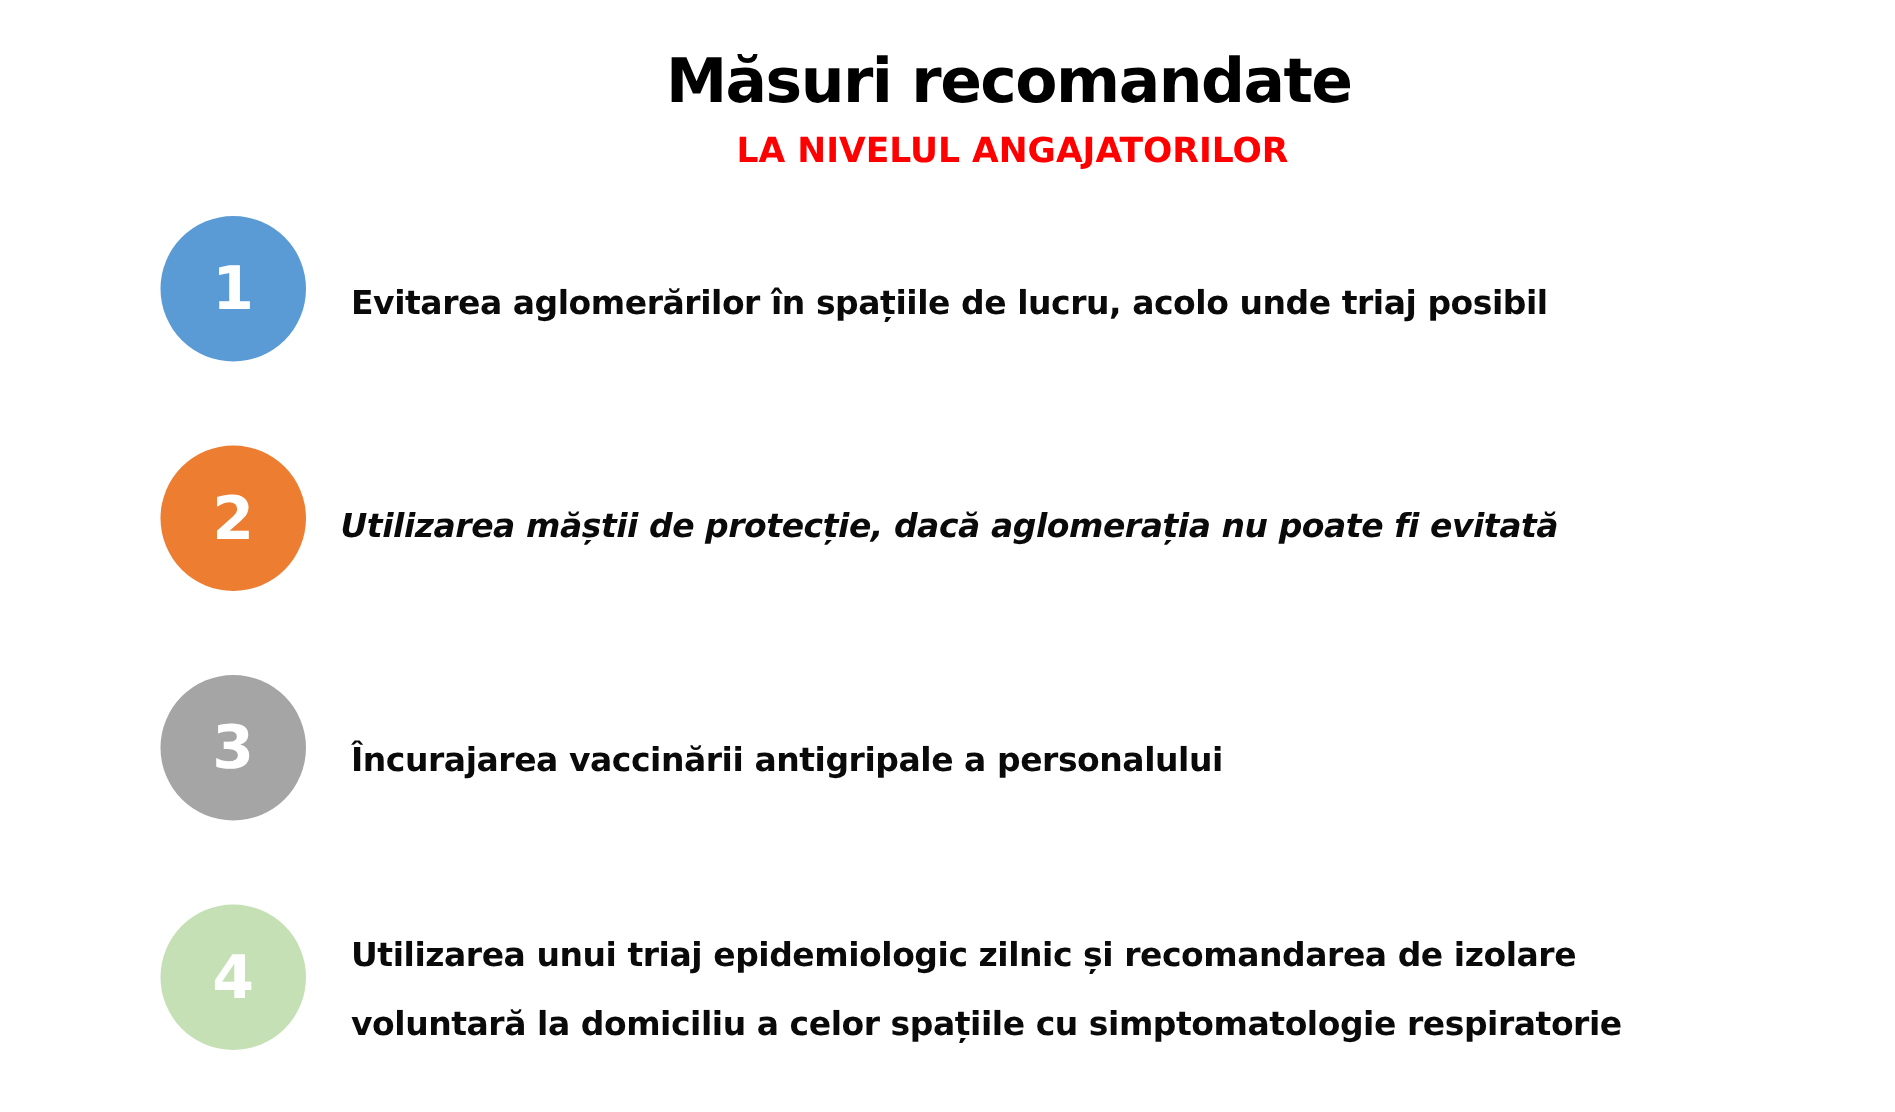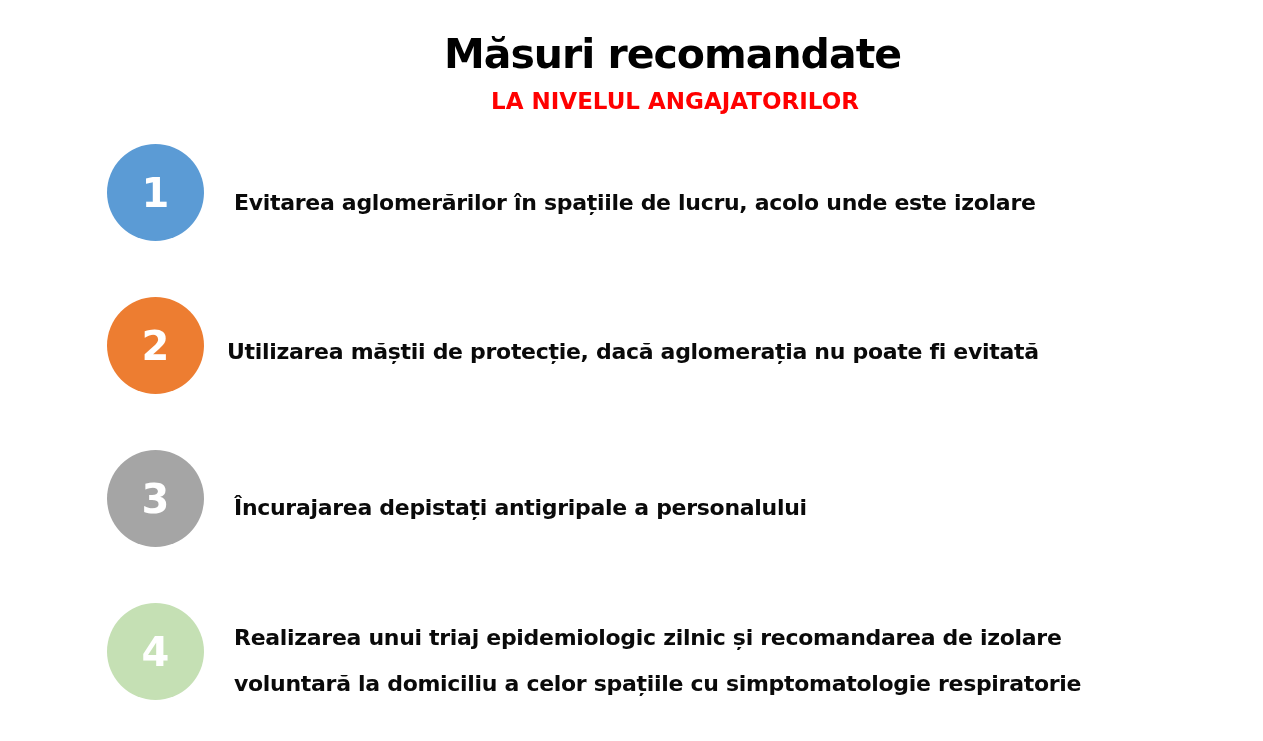--- a/index.html
+++ b/index.html
@@ -29,23 +29,23 @@
       white-space: nowrap; color: #0a0a0a; letter-spacing: -0.3px;
     }
   </style>
 </head>
 <body>
 
 <div class="title">Măsuri recomandate</div>
 <div class="subtitle">LA NIVELUL ANGAJATORILOR</div>
 
 <div class="circle" style="top:144px;background:#5b9bd5;">1</div>
-<div class="item-text" style="left:234px;top:180px;">Evitarea aglomerărilor în spațiile de lucru, acolo unde este izolare</div>
+<div class="item-text" style="left:234px;top:180px;">Evitarea aglomerărilor în spațiile de lucru, acolo unde triaj posibil</div>
 
 <div class="circle" style="top:297px;background:#ed7d31;">2</div>
-<div class="item-text" style="left:227px;top:329px;">Utilizarea măștii de protecție, dacă aglomerația nu poate fi evitată</div>
+<div class="item-text" style="left:227px;top:329px;font-style:italic;">Utilizarea măștii de protecție, dacă aglomerația nu poate fi evitată</div>
 
 <div class="circle" style="top:450px;background:#a5a5a5;">3</div>
-<div class="item-text" style="left:234px;top:485px;">Încurajarea depistați antigripale a personalului</div>
+<div class="item-text" style="left:234px;top:485px;">Încurajarea vaccinării antigripale a personalului</div>
 
 <div class="circle" style="top:603px;background:#c5e0b4;">4</div>
-<div class="item-text" style="left:234px;top:615px;">Realizarea unui triaj epidemiologic zilnic și recomandarea de izolare</div>
+<div class="item-text" style="left:234px;top:615px;">Utilizarea unui triaj epidemiologic zilnic și recomandarea de izolare</div>
 <div class="item-text" style="left:234px;top:661px;">voluntară la domiciliu a celor spațiile cu simptomatologie respiratorie</div>
 
 </body></html>

